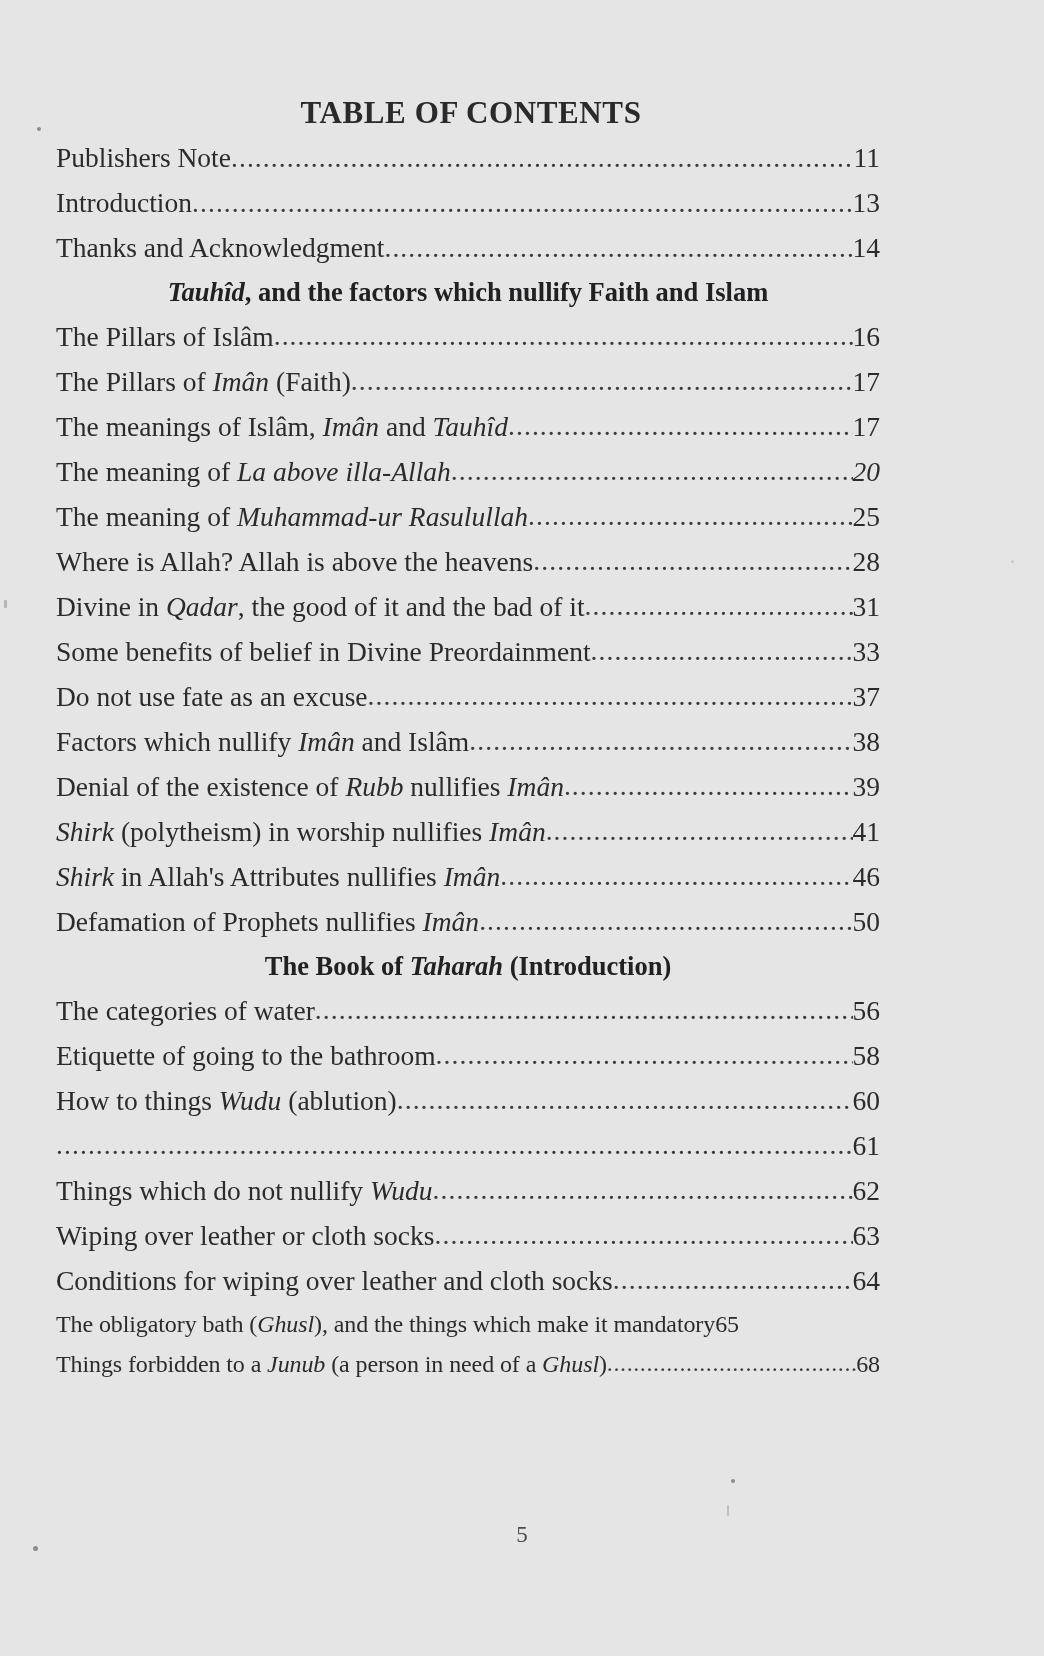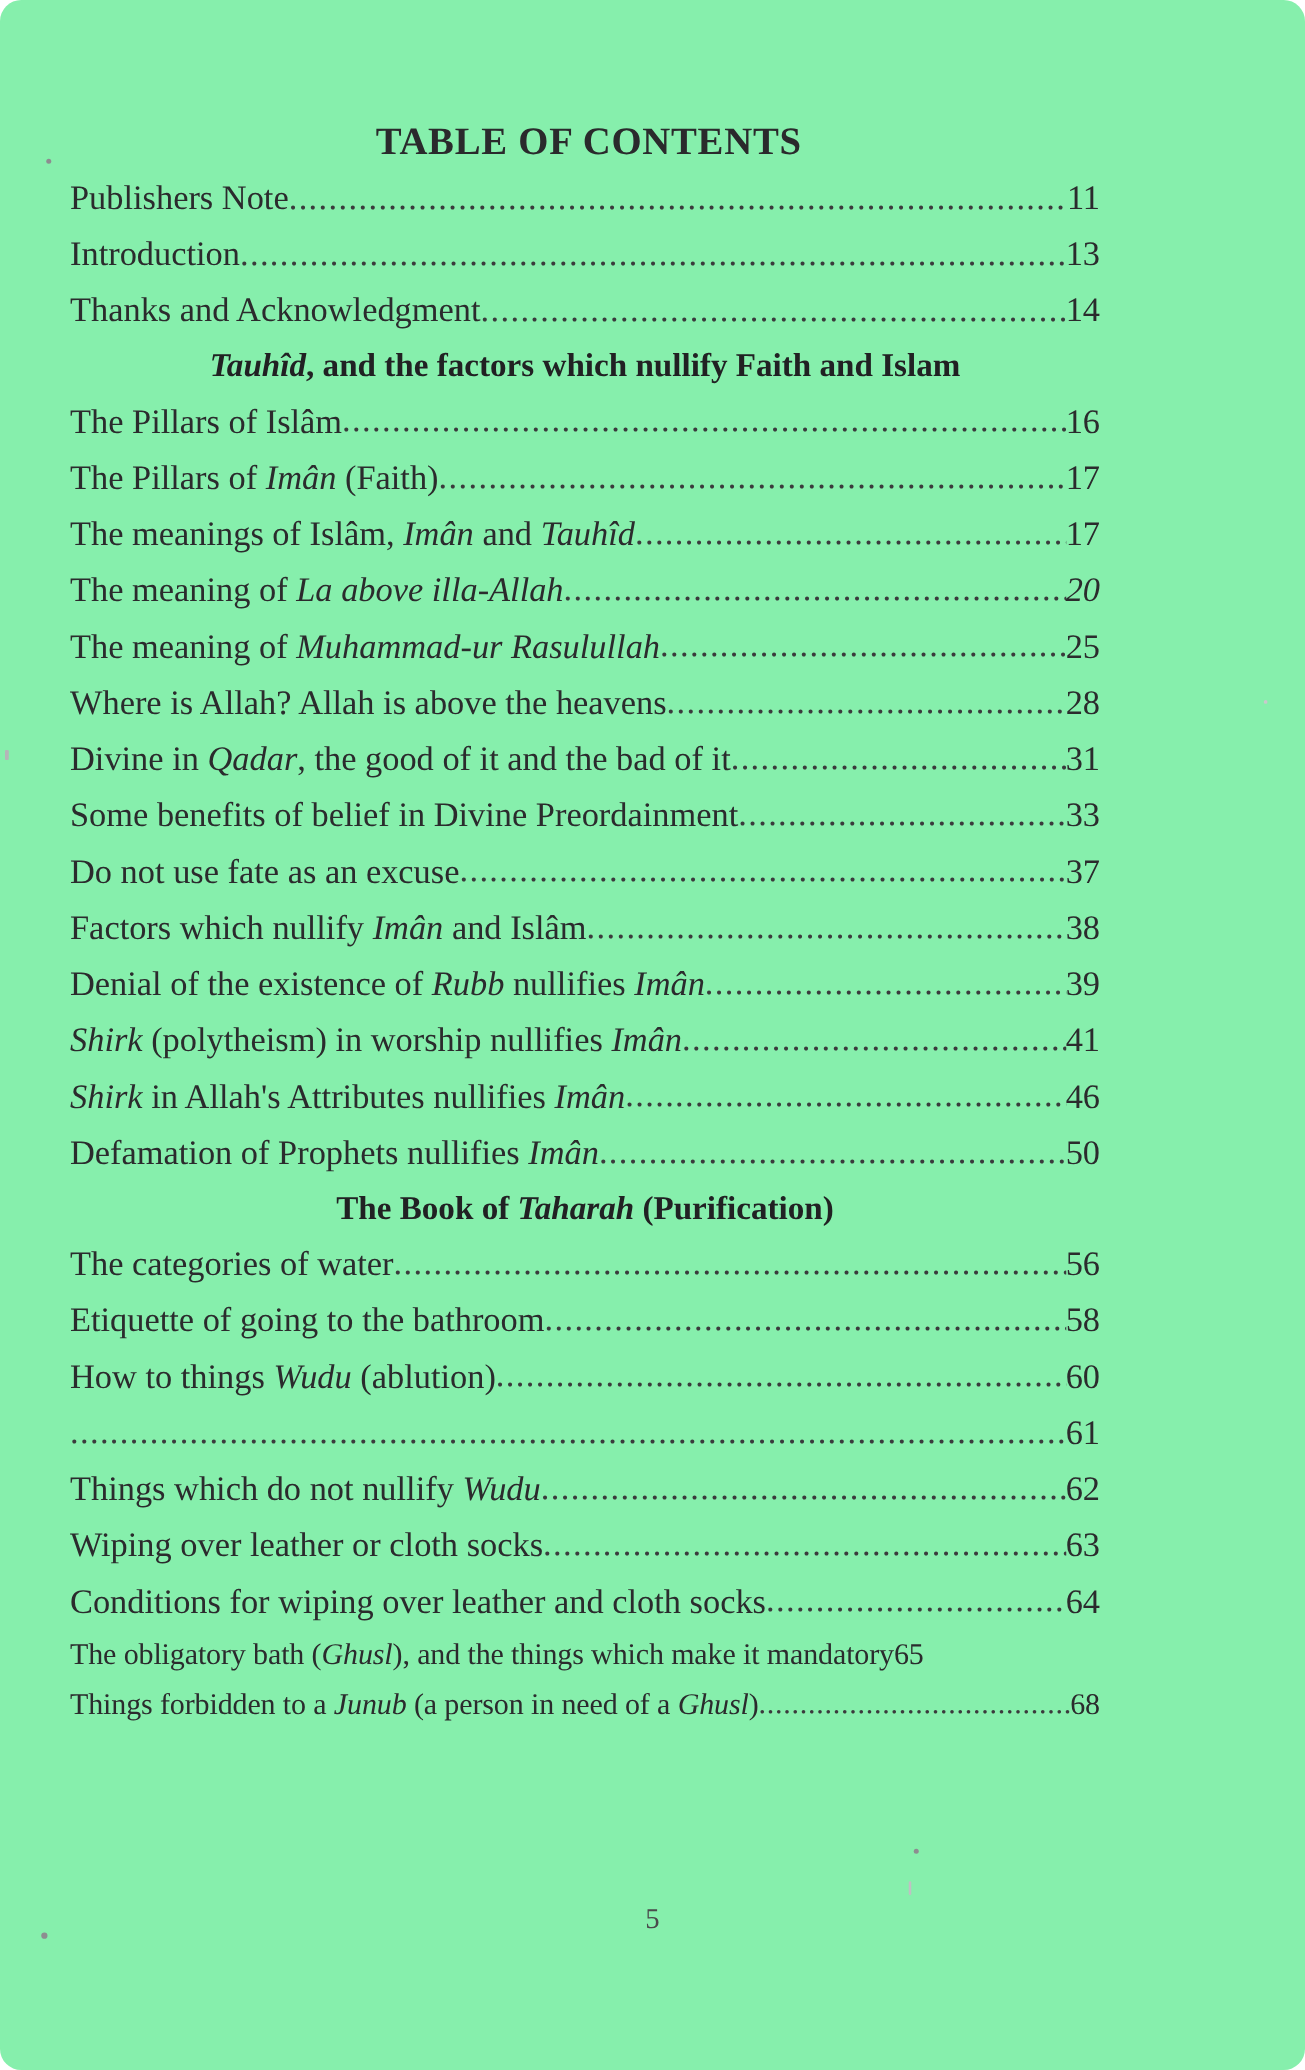--- a/index.html
+++ b/index.html
@@ -14,22 +14,21 @@
     overflow: hidden;
     font-family: "Liberation Serif", "DejaVu Serif", serif;
     color: #1f1f21;
     -webkit-font-smoothing: antialiased;
   }
 
   
   .page {
     position: absolute;
     inset: 0;
-    background: #86efac;
-    border-radius: 17px;
+    background: #e5e5e5;
   }
 
   .content {
     position: absolute;
     left: 56px;
     top: 96px;
     width: 824px;
   }
 
   .toc-title {
@@ -223,21 +222,21 @@
         <div class="toc-line">
           <span class="toc-text"><span class="it">Shirk</span><span> in Allah's Attributes nullifies </span><span class="it">Imân</span></span>
           <span class="toc-dots"></span>
           <span class="toc-page">46</span>
         </div>
         <div class="toc-line">
           <span class="toc-text"><span>Defamation of Prophets nullifies </span><span class="it">Imân</span></span>
           <span class="toc-dots"></span>
           <span class="toc-page">50</span>
         </div>
-        <div class="toc-section"><span>The Book of </span><span class="it">Taharah</span><span> (Purification)</span></div>
+        <div class="toc-section"><span>The Book of </span><span class="it">Taharah</span><span> (Introduction)</span></div>
         <div class="toc-line">
           <span class="toc-text"><span>The categories of water</span></span>
           <span class="toc-dots"></span>
           <span class="toc-page">56</span>
         </div>
         <div class="toc-line">
           <span class="toc-text"><span>Etiquette of going to the bathroom</span></span>
           <span class="toc-dots"></span>
           <span class="toc-page">58</span>
         </div>

